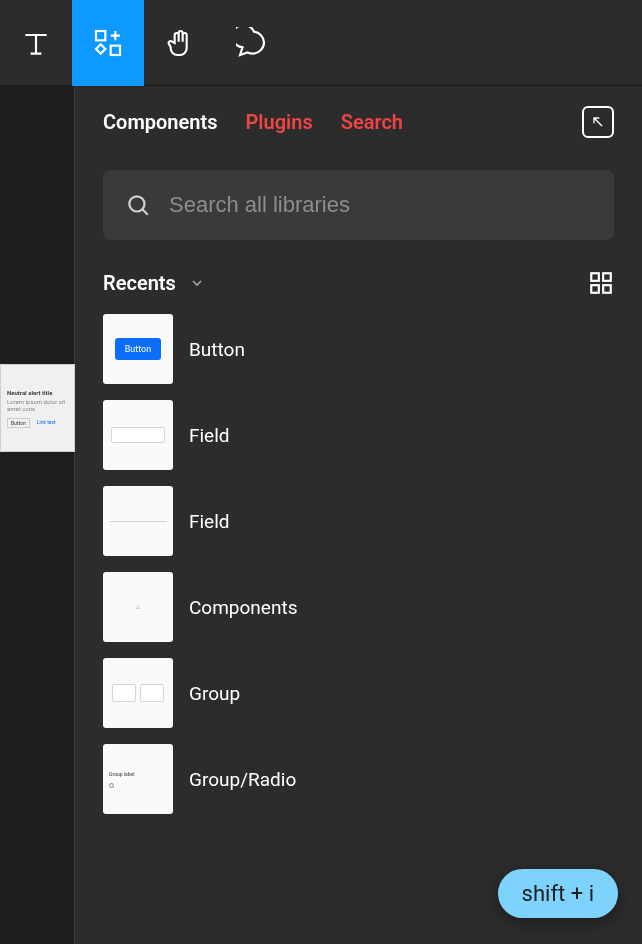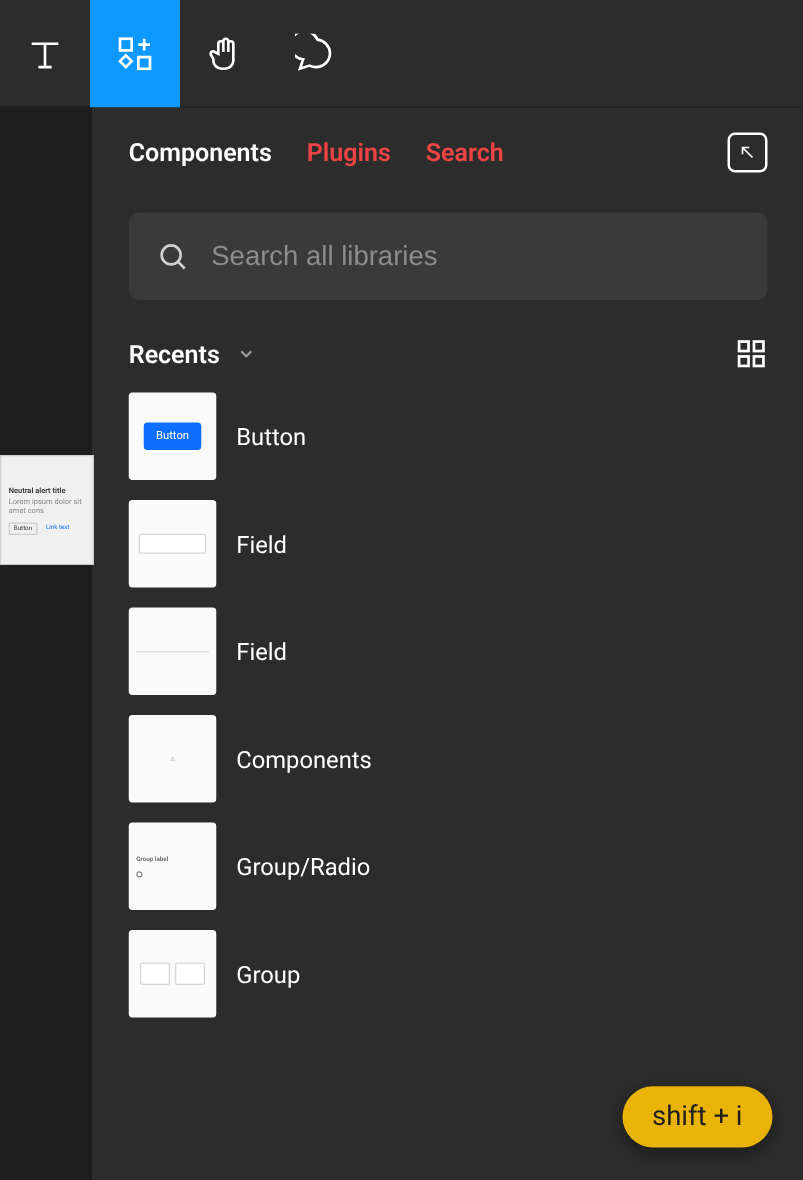--- a/index.html
+++ b/index.html
@@ -199,21 +199,21 @@
   display: flex; flex-direction: column; gap: 6px; padding-left: 6px; width: 100%;
 }
 .thumb-radio .ttl { font-size: 5px; color: #666; font-weight: 600; }
 .thumb-radio .opt { display: flex; align-items: center; gap: 3px; font-size: 5px; color: #888; }
 .thumb-radio .circ { width: 5px; height: 5px; border-radius: 50%; border: 1px solid #888; }
 
 .shortcut {
   position: absolute;
   bottom: 26px;
   right: 24px;
-  background: #eab308;
+  background: #7dd3fc;
   color: #1e1e1e;
   font-size: 22px;
   padding: 12px 24px;
   border-radius: 999px;
   box-shadow: 0 4px 16px rgba(0,0,0,.4);
 }
 </style>
 </head>
 <body>
 
@@ -320,38 +320,38 @@
 
       <div class="item">
         <div class="thumb">
           <div class="thumb-alert">⚠</div>
         </div>
         <div class="item-label">Components</div>
       </div>
 
       <div class="item">
         <div class="thumb">
+          <div class="thumb-group">
+              <div></div>
+              <div></div>
+            </div>
+        </div>
+        <div class="item-label">Group</div>
+      </div>
+
+      <div class="item">
+        <div class="thumb">
           <div class="thumb-radio">
             <div class="ttl">Group label</div>
             <div class="opt">
                 <div class="circ"></div>
               </div>
           </div>
         </div>
         <div class="item-label">Group/Radio</div>
       </div>
 
-      <div class="item">
-        <div class="thumb">
-          <div class="thumb-group">
-              <div></div>
-              <div></div>
-            </div>
-        </div>
-        <div class="item-label">Group</div>
-      </div>
-
     </div>
 
   </div>
 </div>
 
 <div class="shortcut">shift + i</div>
 
 </body></html>

